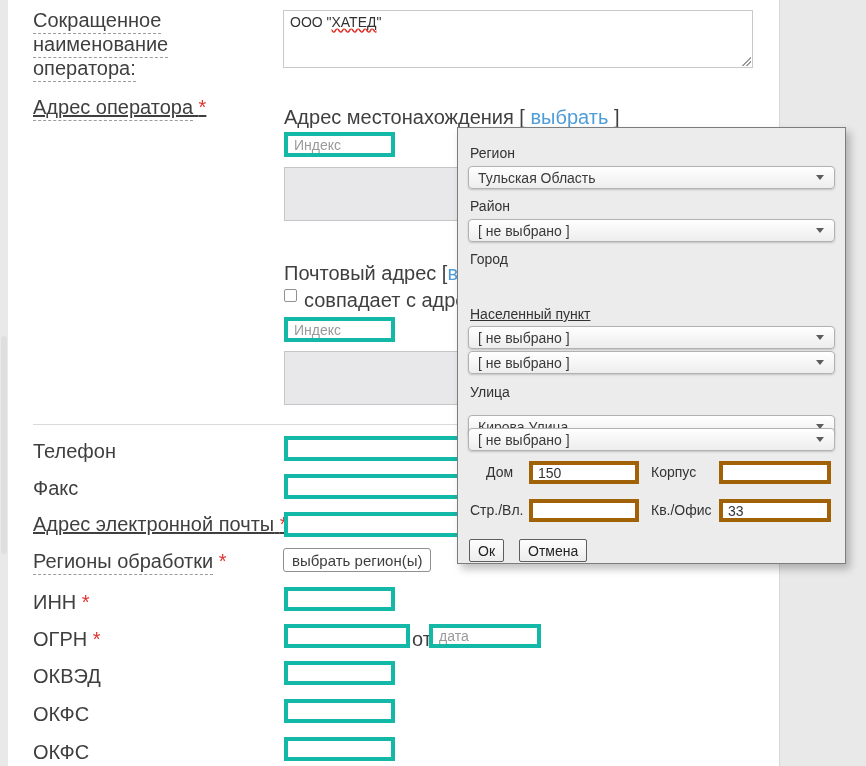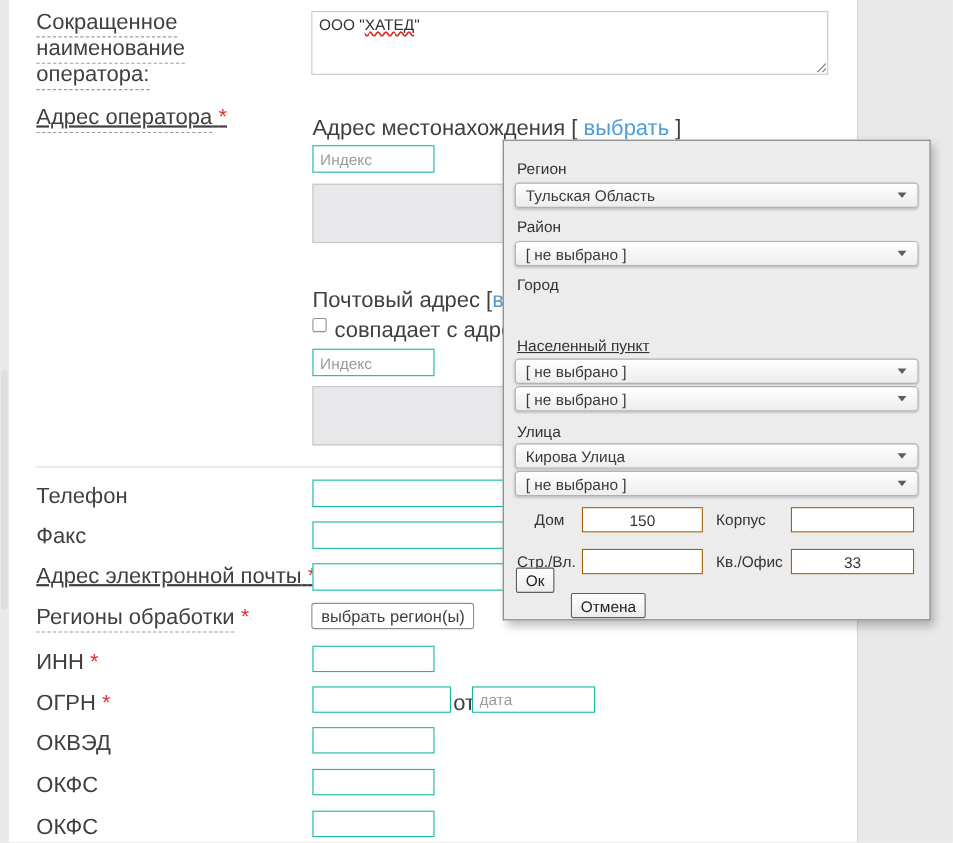--- a/index.html
+++ b/index.html
@@ -7,21 +7,21 @@
           font-family:"Liberation Sans", sans-serif; }
   .panel { position:absolute; left:8px; top:0; width:772px; height:766px; background:#ffffff;
            border-right:1px solid #d8d8d8; box-sizing:border-box; }
   .scroll-thumb { position:absolute; left:1px; top:336px; width:6px; height:218px;
                   background:#dfdfdf; border-radius:3px; }
   .lbl { position:absolute; font-size:20px; color:#3f3f3f; line-height:1.25; }
   .dashed { border-bottom:1px dashed #9c9c9c; padding-bottom:2px; }
   .wraplbl { line-height:24px; }
   .req { color:#e03431; }
   .link { color:#4f9dd8; cursor:pointer; text-decoration:none; }
-  .inp { position:absolute; box-sizing:border-box; border:1px solid #14b8a6; background:#fff;
+  .inp { position:absolute; box-sizing:border-box; border:4px solid #14b8a6; background:#fff;
          font-family:"Liberation Sans",sans-serif; font-size:14px; color:#444; padding:2px 6px; }
   .inp::placeholder { color:#9a9a9a; opacity:1; }
   .graybox { position:absolute; background:#e8e8ea; border:1px solid #c5c5c8; box-sizing:border-box; }
   .txtarea { position:absolute; border:1px solid #c9c9c9; background:#fff; box-sizing:border-box;
              font-size:14px; color:#333; padding:3px 6px; }
   .wavy { text-decoration:underline; text-decoration-style:wavy; text-decoration-color:#e02b20;
           text-decoration-skip-ink:none; }
   .resize-handle { position:absolute; right:1px; bottom:1px; width:10px; height:10px;
                    background:repeating-linear-gradient(135deg,#ffffff 0 1.6px,#999999 1.6px 3px);
                    clip-path:polygon(100% 0,100% 100%,0 100%); cursor:nwse-resize; }
@@ -35,23 +35,23 @@
            border:1px solid #7d7d7d; box-shadow:4px 5px 8px rgba(0,0,0,0.25); box-sizing:border-box;
            z-index:10; }
   .plabel { position:absolute; left:12px; font-size:14px; color:#333; }
   .sel { position:absolute; left:10px; width:367px; height:23px; box-sizing:border-box;
          border:1px solid #b2b2b2; border-radius:4px; background:linear-gradient(#ffffff,#ededed);
          box-shadow:0 1px 2px rgba(0,0,0,0.18); font-size:14px; color:#3a3a3a;
          display:flex; align-items:center; justify-content:space-between; padding:0 10px 0 9px;
          cursor:pointer; }
   .caret { width:0; height:0; border-left:4px solid transparent; border-right:4px solid transparent;
            border-top:5px solid #5c5c5c; flex:0 0 auto; }
-  .pinp { position:absolute; box-sizing:border-box; width:110px; height:23px; border:1px solid #a16207;
+  .pinp { position:absolute; box-sizing:border-box; width:110px; height:23px; border:4px solid #a16207;
           background:#fff; font-family:"Liberation Sans",sans-serif; font-size:14px; color:#333;
-          padding:2px 5px;text-align:center; }
+          padding:2px 5px; }
   .pbtn { position:absolute; box-sizing:border-box; height:23px; border:1px solid #5e5e5e;
           border-radius:2px; background:linear-gradient(#fefefe,#ececec);
           font-family:"Liberation Sans",sans-serif; font-size:14px; color:#222; padding:1px 8px;
           cursor:pointer; }
 </style>
 </head>
 <body>
 
 <div class="page">
   <div class="panel"></div>
@@ -132,35 +132,35 @@
     <div class="sel" style="top:198px;">
       <span>[ не выбрано ]</span>
       <span class="caret"></span>
     </div>
     <div class="sel" style="top:223px;">
       <span>[ не выбрано ]</span>
       <span class="caret"></span>
     </div>
 
     <div class="plabel" style="top:256px;">Улица</div>
-    <div class="sel" style="top:275px;">
+    <div class="sel" style="top:287px;">
       <span>Кирова Улица</span>
       <span class="caret"></span>
     </div>
     <div class="sel" style="top:300px;">
       <span>[ не выбрано ]</span>
       <span class="caret"></span>
     </div>
 
     <div class="plabel" style="top:336px;margin-left:16px;">Дом</div>
     <input class="pinp" style="left: 71px; top: 333px;" value="150">
     <div class="plabel" style="left:193px;top:336px;">Корпус</div>
     <input class="pinp" style="left: 261px; top: 333px; width: 112px;" value="">
 
     <div class="plabel" style="top:374px;">Стр./Вл.</div>
     <input class="pinp" style="left: 71px; top: 371px;" value="">
     <div class="plabel" style="left:193px;top:374px;">Кв./Офис</div>
     <input class="pinp" style="left: 261px; top: 371px; width: 112px;" value="33">
 
-    <button class="pbtn" style="left:11px;top:388px;">Ок</button>
+    <button class="pbtn" style="left:11px;top:411px;">Ок</button>
     <button class="pbtn" style="left:61px;top:411px;">Отмена</button>
   </div>
 </div>
 
 </body></html>

